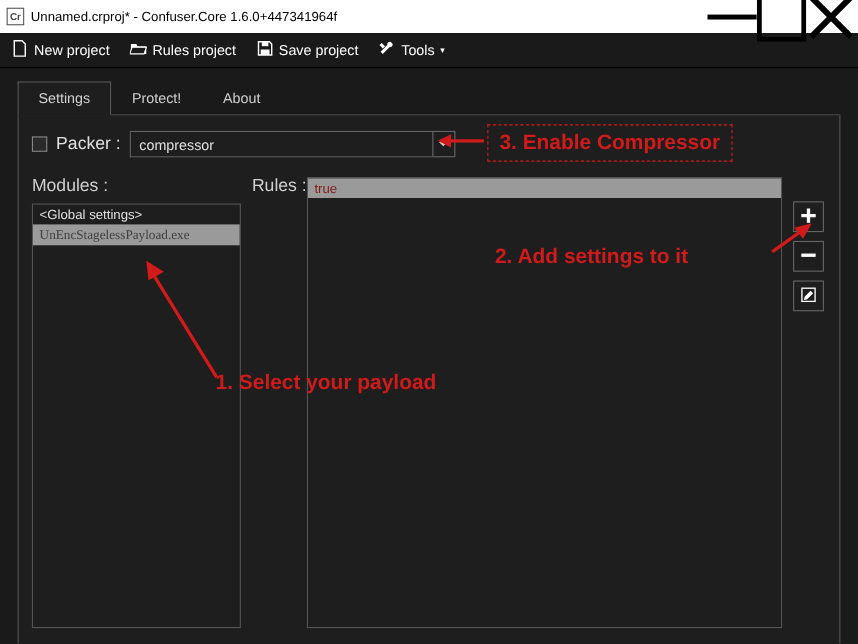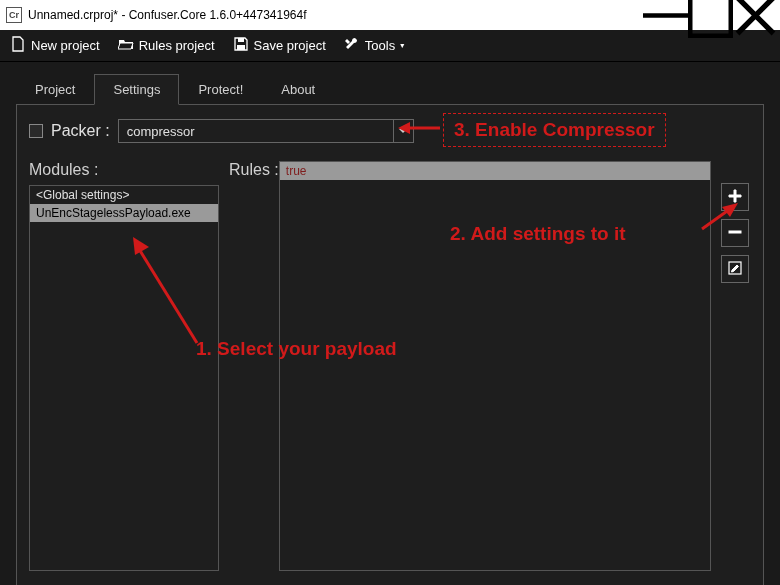--- a/index.html
+++ b/index.html
@@ -130,21 +130,22 @@
     overflow: hidden;
   }
   .list-item {
     padding: 2px 6px;
     font-size: 12px;
     color: #e0e0e0;
     border-bottom: 0;
   }
   .list-item.selected {
     background: #9a9a9a;
-    color: #000000;
+    color: #404040;
+    font-family: Liberation Serif, serif;
   }
   .rule-item {
     padding: 2px 6px;
     background: #9a9a9a;
     color: #7f1d1d;
     font-size: 12px;
   }
   .icon-btn {
     width: 28px; height: 28px;
     border: 1px solid #666;
@@ -226,21 +227,20 @@
           <path d="M3 3 l3 3 l-2 2 l-3 -3 z" fill="#fff"></path>
         </svg>
     </span>
     <span>Tools</span>
     <span style="font-size:8px;">▾</span>
   </div>
 </div>
 
 <div class="main">
   <div class="tabs">
-    <div class="tab">Project</div>
     <div class="tab active">Settings</div>
     <div class="tab">Protect!</div>
     <div class="tab">About</div>
   </div>
 
   <div class="settings-panel">
 
     <div class="packer-row">
       <span class="checkbox"></span>
       <span class="packer-label">Packer :</span>

